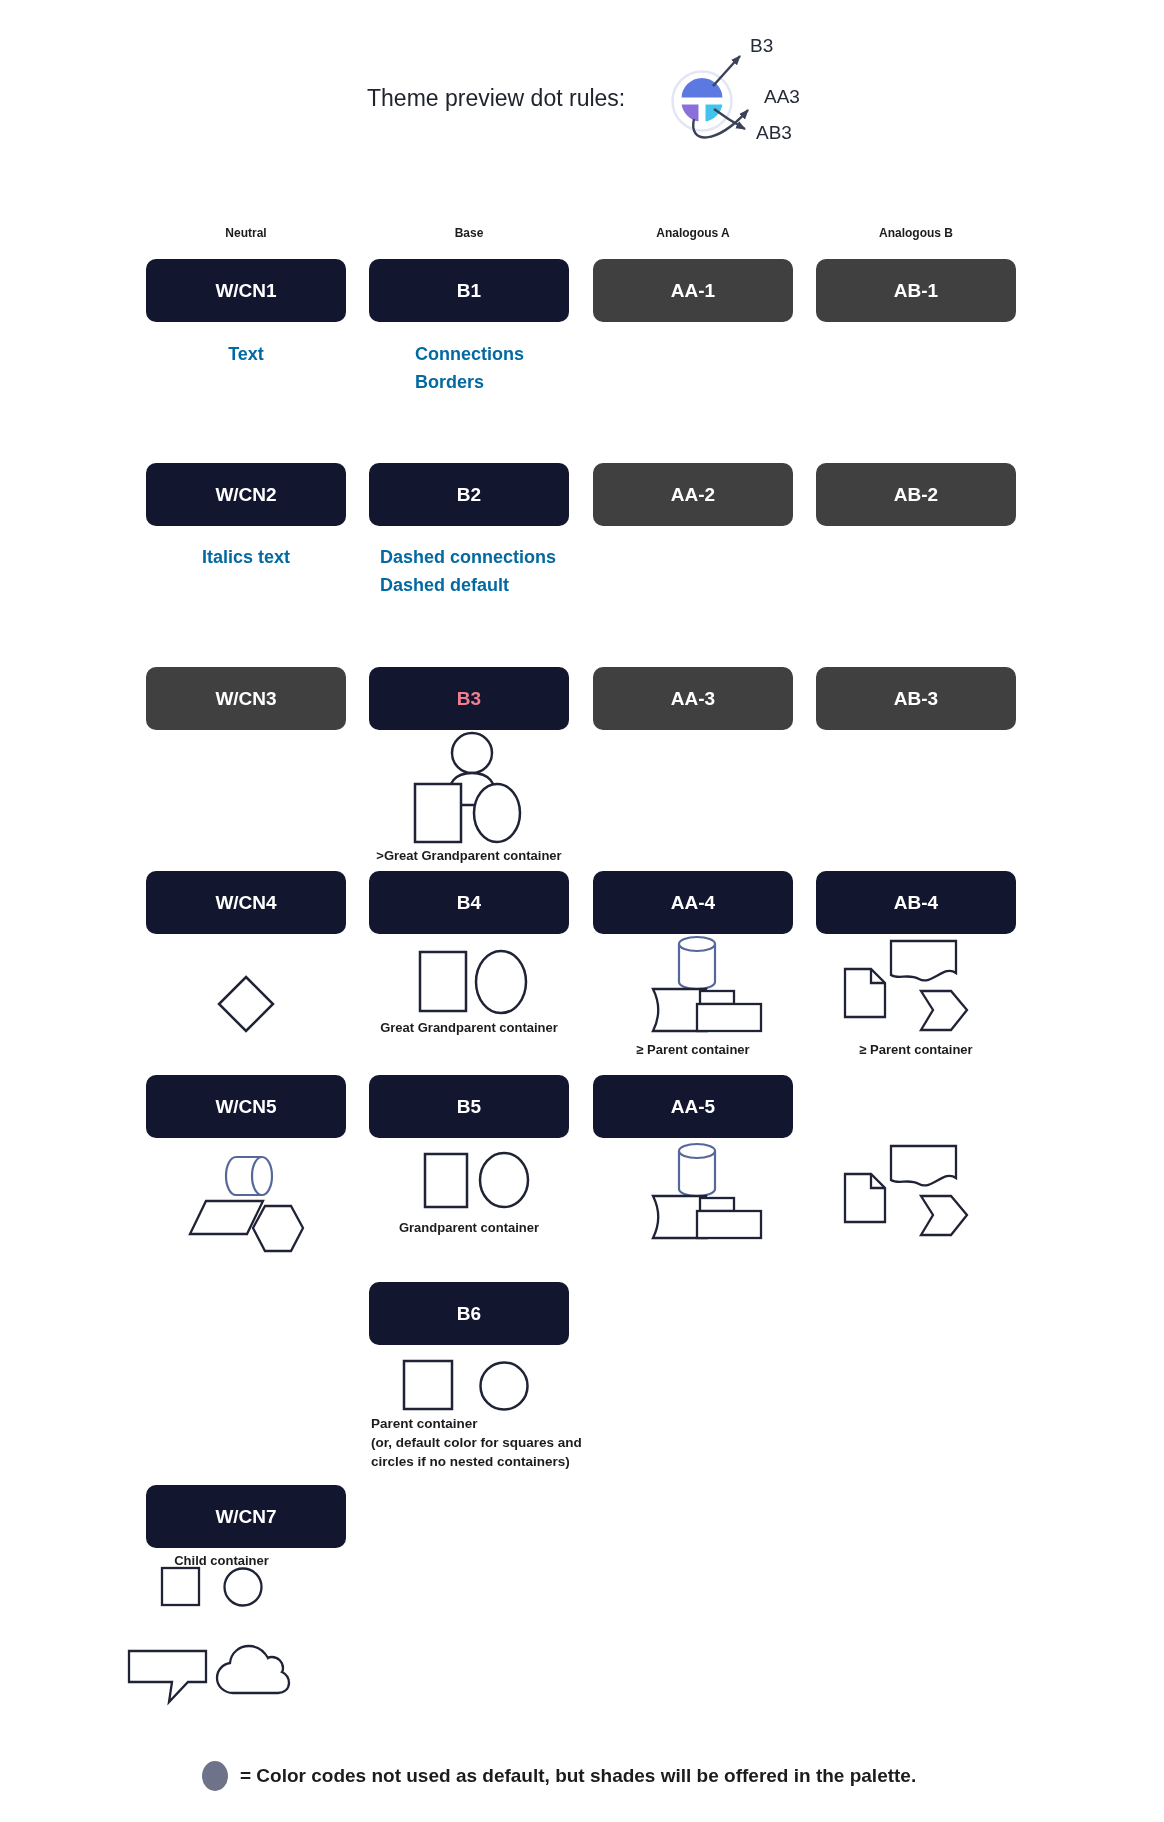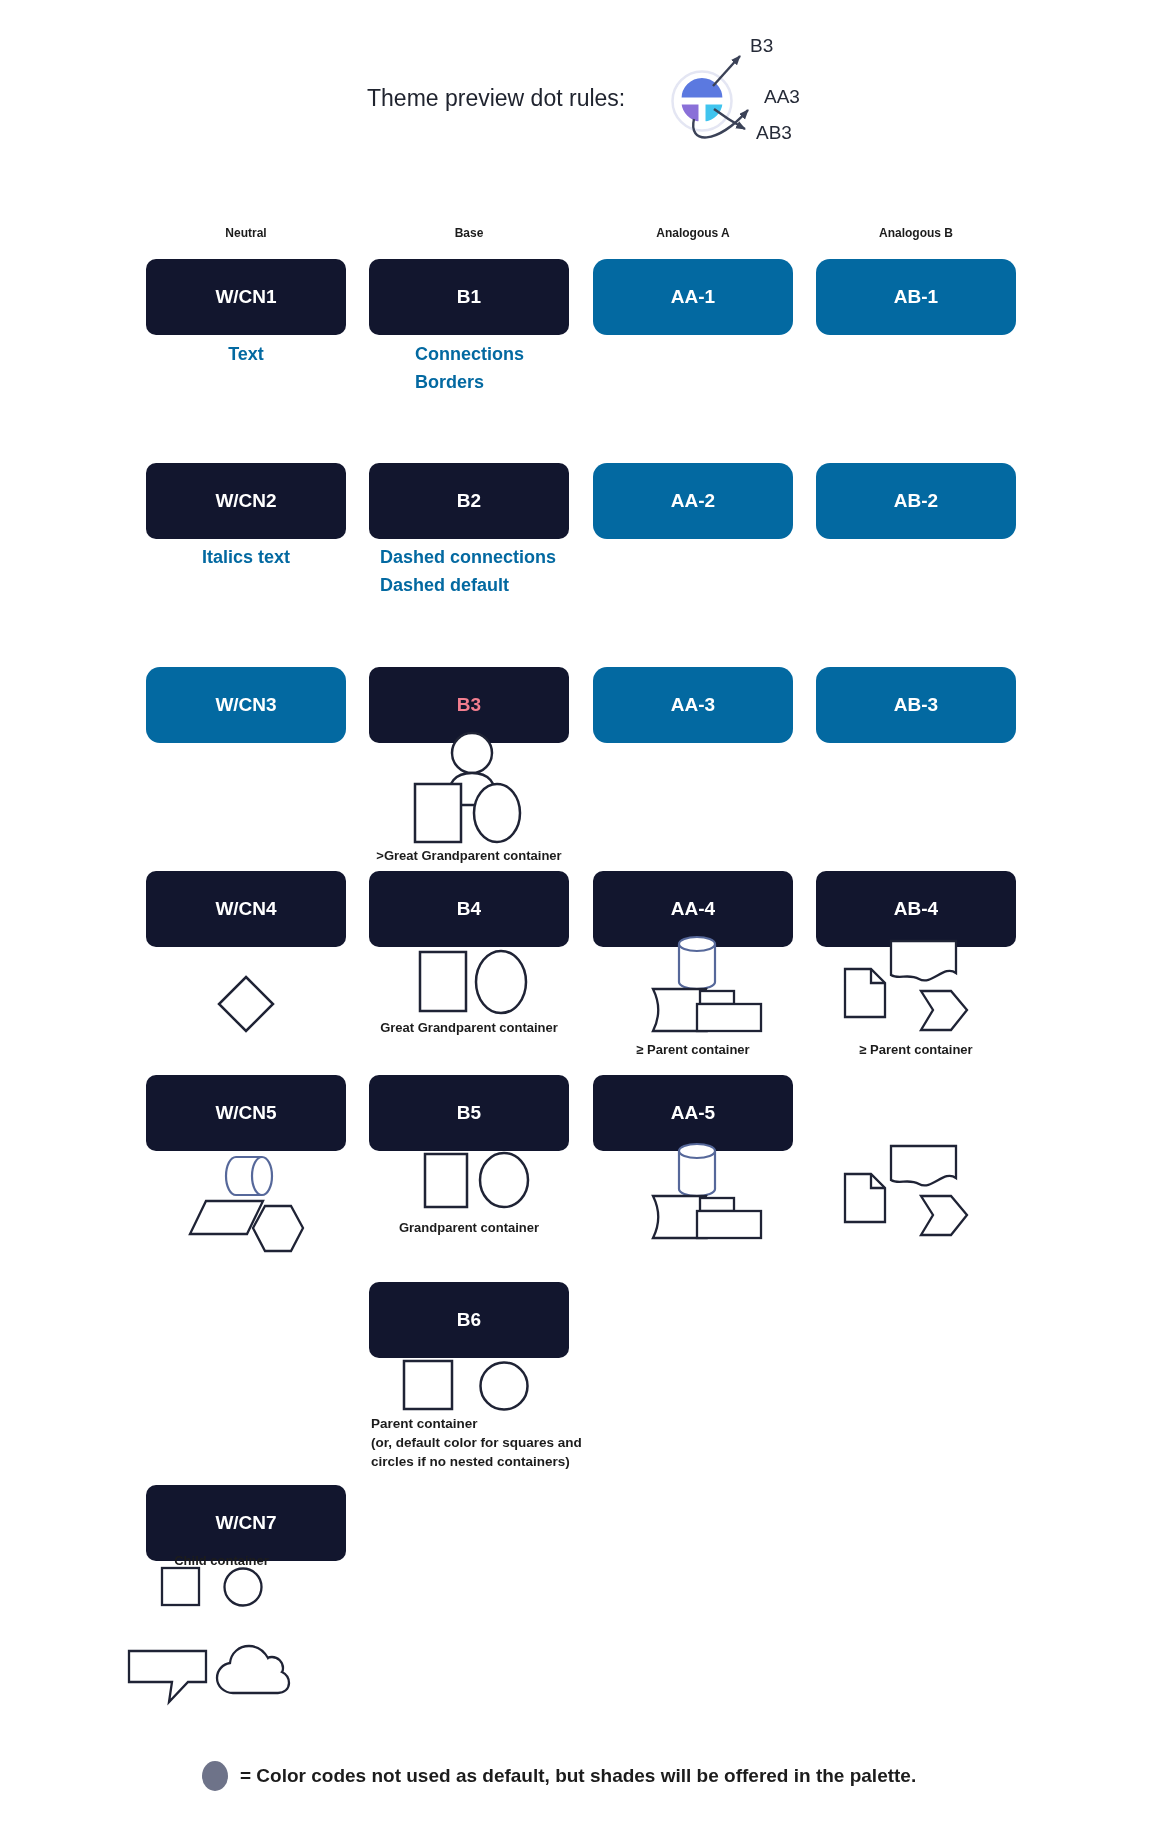--- a/index.html
+++ b/index.html
@@ -5,25 +5,25 @@
   html,body{margin:0;padding:0;background:#ffffff;}
   .canvas{
     position:relative;width:1164px;height:1822px;background:#ffffff;overflow:hidden;
     font-family:"Liberation Sans", sans-serif;color:#20242f;
   }
   .abs{position:absolute;}
   .title{font-size:23px;font-weight:400;color:#20242f;white-space:nowrap;}
   .dot-label{font-size:19px;font-weight:400;color:#262b38;white-space:nowrap;}
   .col-header{width:200px;text-align:center;font-size:12px;font-weight:700;color:#1c1c1c;}
   .pill{
-    width:200px;height:76px;border-radius:10px;display:flex;align-items:center;justify-content:center;
+    width:200px;height:63px;border-radius:10px;display:flex;align-items:center;justify-content:center;
     font-size:19px;font-weight:700;color:#ffffff;
   }
   .pill.dark{background:#12162e;}
-  .pill.gray{background:#0369a1;border-radius:14px;}
+  .pill.gray{background:#404040;}
   .pill .pink{color:#f27e8f;}
   .note{font-size:18px;font-weight:700;color:#0369a1;line-height:28px;white-space:nowrap;}
   .note.center{width:200px;text-align:center;}
   .small-note{font-size:13px;font-weight:700;color:#1c1c1c;line-height:19px;white-space:nowrap;}
   .small-note.center{width:200px;text-align:center;}
   .legend-dot{width:26px;height:30px;border-radius:50%;background:#6e7389;}
   .legend-text{font-size:19px;font-weight:700;color:#1c1c1c;white-space:nowrap;}
   svg{display:block;}
   .overlay{position:absolute;left:0;top:0;pointer-events:none;}
 </style>

